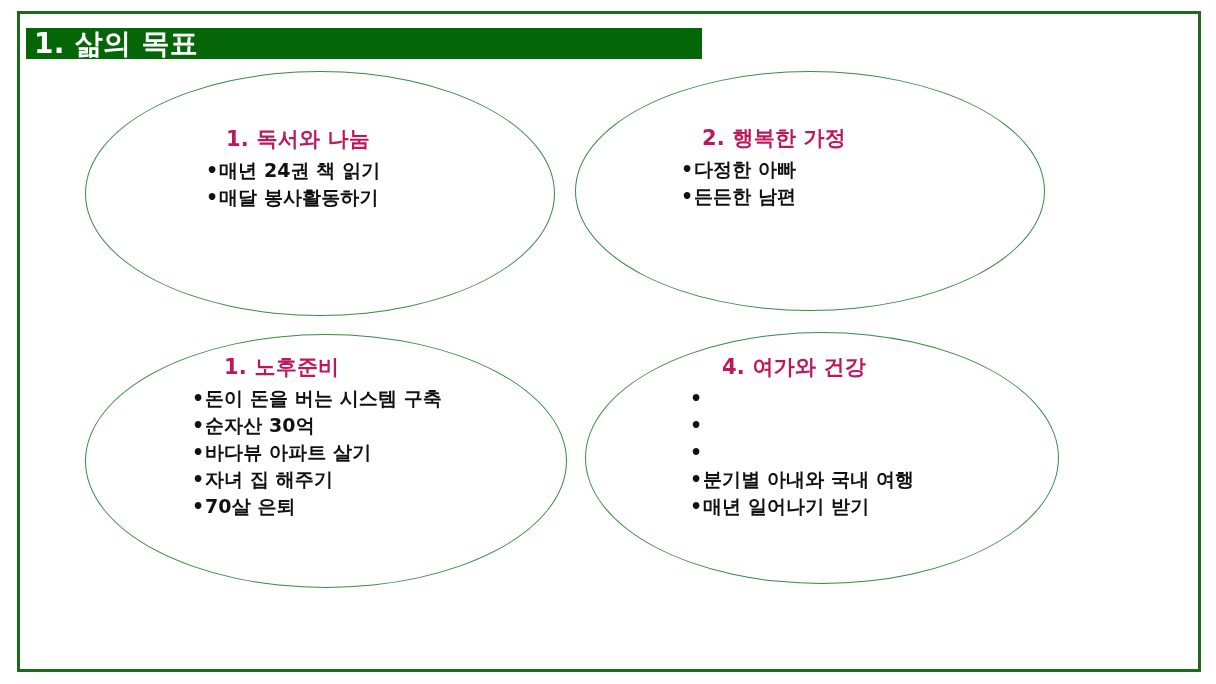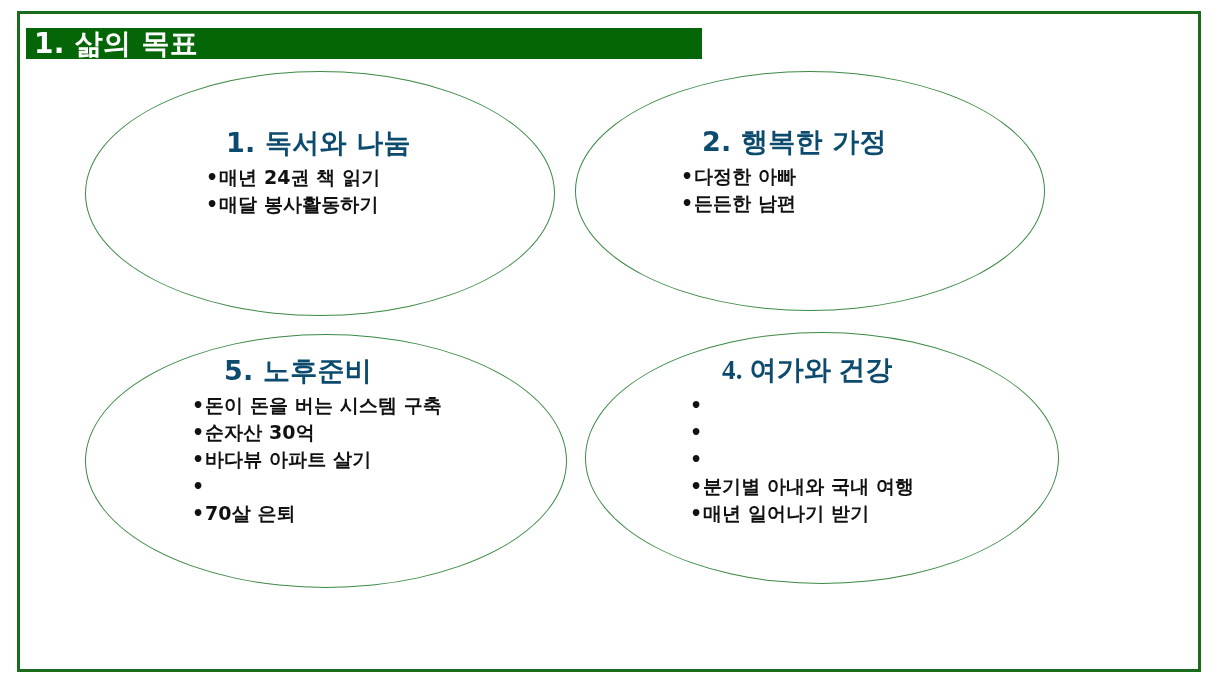--- a/index.html
+++ b/index.html
@@ -77,23 +77,23 @@
     position: absolute;
     left: 0;
     top: 0;
     width: 100%;
     display: flex;
     flex-direction: column;
     align-items: flex-start;
   }
 
   .ellipse-heading {
-    font-size: 27px;
+    font-size: 21px;
     font-weight: bold;
-    color: #0c4a6e;
+    color: #be185d;
     letter-spacing: 0.2px;
     white-space: nowrap;
     margin: 0 0 6px 16px;
     line-height: 1.15;
   }
 
   .bullet-list {
     list-style: none;
     margin: 0;
     padding: 0;
@@ -129,21 +129,21 @@
 
   #ellipse-2 .ellipse-content { padding-left: 110px; padding-top: 54px; }
   #ellipse-2 .ellipse-heading { margin-left: 16px; }
   #ellipse-2 .bullet-list { margin-left: -5px; }
 
   #ellipse-3 .ellipse-content { padding-left: 106px; padding-top: 20px; }
   #ellipse-3 .ellipse-heading { margin-left: 32px; }
   #ellipse-3 .bullet-list { margin-left: 0px; }
 
   #ellipse-4 .ellipse-content { padding-left: 100px; padding-top: 22px; }
-  #ellipse-4 .ellipse-heading { margin-left: 36px; font-family: Liberation Serif, serif; }
+  #ellipse-4 .ellipse-heading { margin-left: 36px; }
   #ellipse-4 .bullet-list { margin-left: 4px; }
 </style>
 </head>
 <body>
 
 <div class="slide">
 
   <div class="slide-frame">
     <div class="slide-frame-inner"></div>
   </div>
@@ -179,36 +179,37 @@
         <li class="bullet-item">
           <span class="bullet-dot">•</span>
           <span>든든한 남편</span>
         </li>
       </ul>
     </div>
   </div>
 
   <div class="ellipse" id="ellipse-3">
     <div class="ellipse-content">
-      <div class="ellipse-heading">5. 노후준비</div>
+      <div class="ellipse-heading">1. 노후준비</div>
       <ul class="bullet-list">
         <li class="bullet-item">
           <span class="bullet-dot">•</span>
           <span>돈이 돈을 버는 시스템 구축</span>
         </li>
         <li class="bullet-item">
           <span class="bullet-dot">•</span>
           <span>순자산 30억</span>
         </li>
         <li class="bullet-item">
           <span class="bullet-dot">•</span>
           <span>바다뷰 아파트 살기</span>
         </li>
         <li class="bullet-item">
           <span class="bullet-dot">•</span>
+          <span>자녀 집 해주기</span>
         </li>
         <li class="bullet-item">
           <span class="bullet-dot">•</span>
           <span>70살 은퇴</span>
         </li>
       </ul>
     </div>
   </div>
 
   <div class="ellipse" id="ellipse-4">

